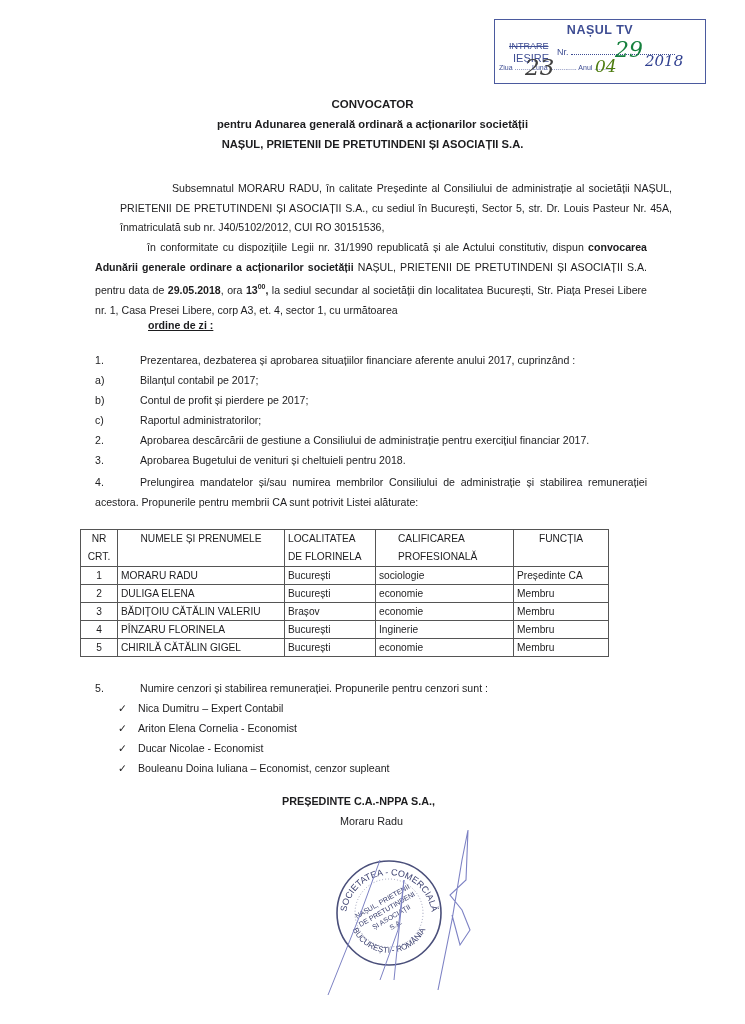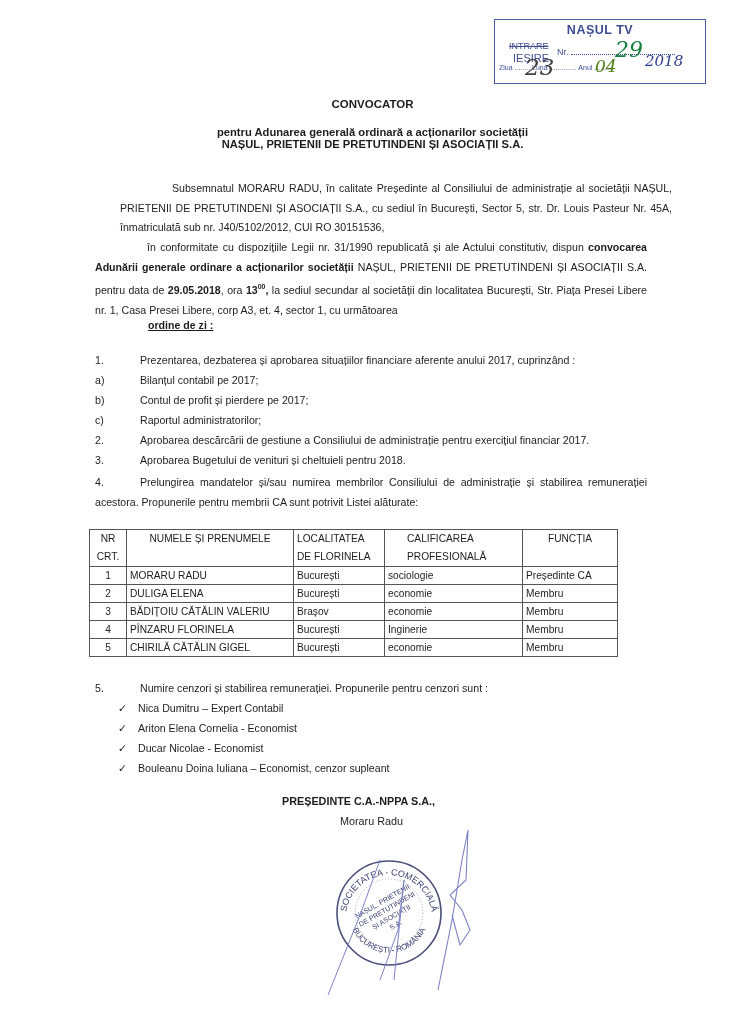--- a/index.html
+++ b/index.html
@@ -20,35 +20,35 @@
   .stamp .st-nr { position:absolute; left:62px; top:27px; font-size:9px; }
   .stamp .st-nrval { position:absolute; left:100px; top:17px; font-size:22px; font-family:"DejaVu Serif", serif; font-style:italic; color:#15803d;margin-left:20px; }
   .stamp .st-dots1 { position:absolute; left:76px; top:34px; width:104px; border-bottom:1px dotted #3e4d93; }
   .stamp .st-row { position:absolute; left:4px; top:44px; font-size:7px; }
   .stamp .st-zi { position:absolute; left:30px; top:34px; font-size:23px; font-family:"DejaVu Serif", serif; font-style:italic; color:#404040; }
   .stamp .st-luna { position:absolute; left:100px; top:36px; font-size:17px; font-family:"DejaVu Serif", serif; font-style:italic; color:#4d7c0f; }
   .stamp .st-anul { position:absolute; left:150px; top:32px; font-size:15px; font-family:"DejaVu Serif", serif; font-style:italic; color:#2f3f8f; }
 
   .center { left:0; width:745px; text-align:center; font-weight:bold; }
   .title { top:98px; font-size:11.5px; }
-  .subtitle { top:118px; font-size:11.2px;margin-top:8px; }
+  .subtitle { top:118px; font-size:11.2px; }
   .company { top:138px; font-size:11.2px; }
 
   .para { left:95px; width:552px; line-height:19.5px; text-align:justify; text-align-last:left; }
   .para .indent { display:inline-block; width:52px; }
   b { font-weight:bold; }
   sup { font-size:7px; font-weight:bold; vertical-align:5px; }
   .ordine { left:148px; top:319px; font-weight:bold; text-decoration:underline; }
 
   .item-num { left:95px; }
   .item-text { left:140px; }
   .item { position:absolute; }
 
   table.ca {
-    position:absolute; left:89px; top:529px; border-collapse:collapse; font-size:10.2px;padding-left:45px;
+    position:absolute; left:80px; top:529px; border-collapse:collapse; font-size:10.2px;padding-left:45px;
   }
   table.ca td, table.ca th {
     border:1px solid #555; padding:0 3px; font-weight:normal; vertical-align:top; height:17px; line-height:17px;
   }
   table.ca th { line-height:18px; height:36px; text-align:center; }
   table.ca td.c { text-align:center; }
 
   .cenzori-item { position:absolute; left:118px; }
   .cenzori-item .check { display:inline-block; width:20px; }
 

